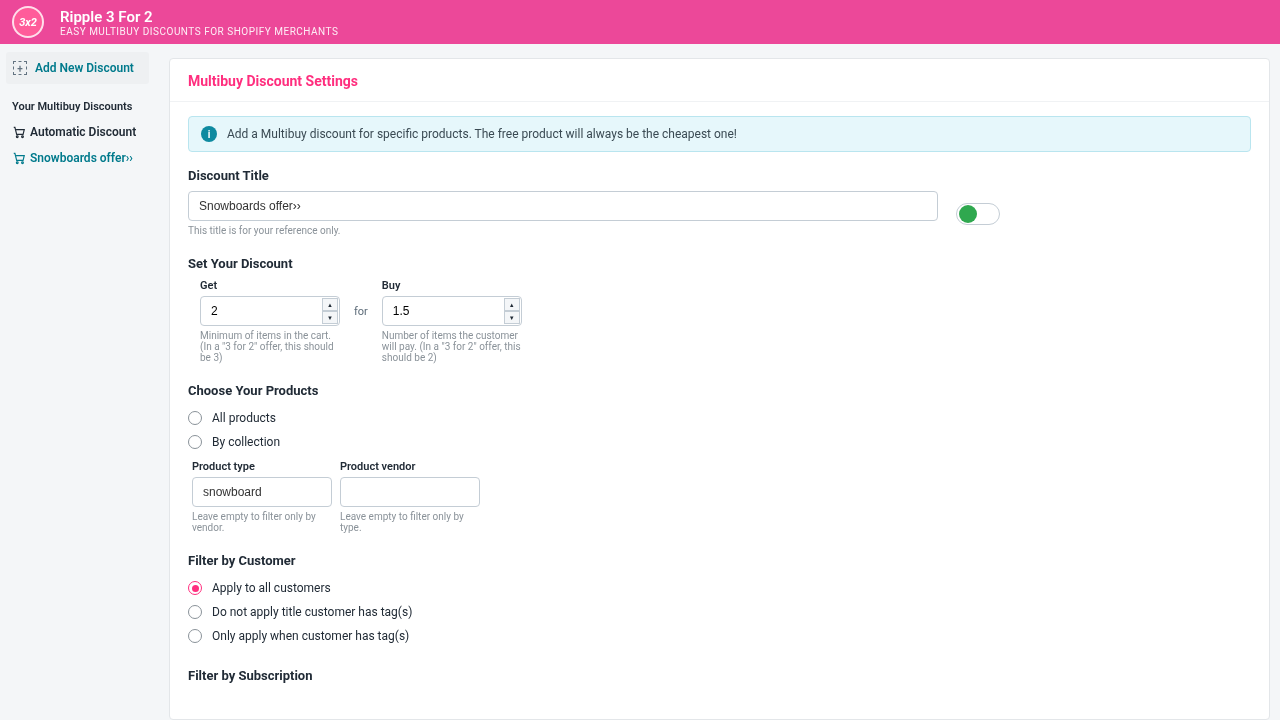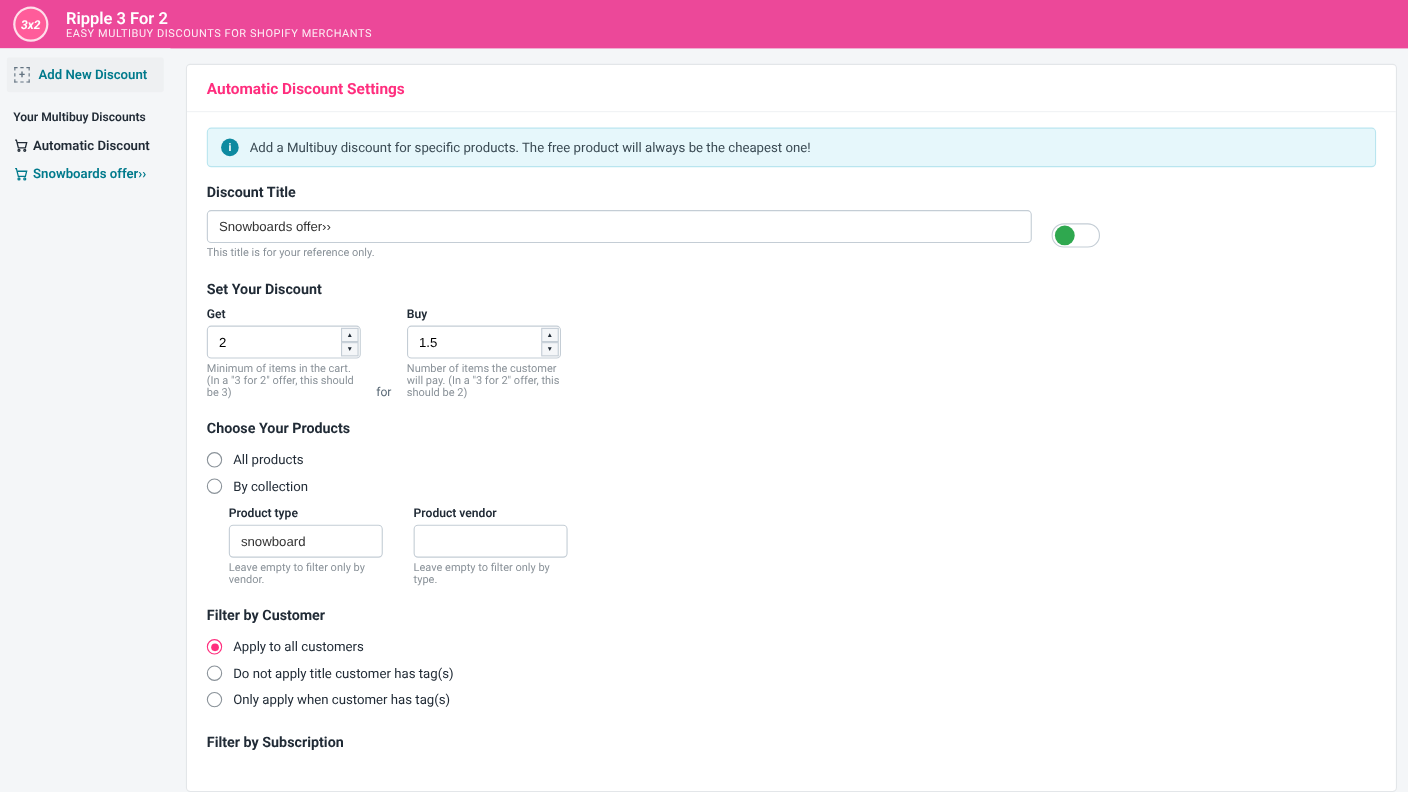--- a/index.html
+++ b/index.html
@@ -25,32 +25,32 @@
 .info-icon { width: 16px; height: 16px; border-radius: 50%; background: #0e8aa0; color: #fff; display: flex; align-items: center; justify-content: center; font-size: 10px; font-weight: bold; }
 .section-label { font-weight: 700; font-size: 13px; margin-bottom: 8px; color: #212b36; }
 .row-title { display: flex; align-items: center; gap: 18px; }
 .text-input { width: 100%; border: 1px solid #c4cdd5; border-radius: 4px; padding: 7px 10px; font-size: 12px; color: #333; }
 .title-wrap { flex: 0 0 750px; }
 .help { font-size: 10px; color: #8a9299; margin-top: 4px; }
 .toggle { width: 44px; height: 22px; border-radius: 11px; border: 1px solid #c4cdd5; background: #fff; position: relative; cursor: pointer; }
 .toggle-knob { width: 18px; height: 18px; border-radius: 50%; background: #2fa84f; position: absolute; top: 1px; left: 2px; }
 .section { margin-top: 20px; }
 .sub-label { font-size: 11px; font-weight: 600; margin-bottom: 4px; display:block; }
-.number-row { display: flex; align-items: flex-end; gap: 14px; }
+.number-row { display: flex; align-items: flex-start; gap: 14px; margin-left: 12px; }
 .num-col { width: 140px; }
 .num-input-wrap { position: relative; }
 .num-input { width: 100%; border: 1px solid #c4cdd5; border-radius: 4px; padding: 7px 22px 7px 10px; font-size: 12px; }
 .spin { position: absolute; right: 2px; top: 2px; bottom: 2px; width: 16px; display: flex; flex-direction: column; }
 .spin div { flex: 1; border: 1px solid #c4cdd5; background: #f4f6f8; font-size: 6px; display: flex; align-items: center; justify-content: center; cursor: pointer; }
 .for-text { font-size: 11px; padding-top: 26px; color: #5c6b78; }
 .radio-item { display: flex; align-items: center; gap: 10px; padding: 5px 0; font-size: 12px; cursor: pointer; }
 .radio { width: 14px; height: 14px; border-radius: 50%; border: 1.5px solid #8a9299; display: flex; align-items: center; justify-content: center; flex-shrink:0; }
 .radio.checked { border-color: #ff2e7e; }
 .radio.checked::after { content: ""; width: 7px; height: 7px; border-radius: 50%; background: #ff2e7e; }
-.indent { margin-left: 20px; margin-top: 6px; display: flex; gap: 28px; }
+.indent { margin-left: 4px; margin-top: 6px; display: flex; gap: 8px; }
 .indent-col { width: 140px; }
 .sub-row { display: flex; gap: 60px; }
 svg { display:block; }
 </style>
 </head>
 <body>
 
 <div class="header">
   <div class="logo">3x2</div>
   <div class="header-text">
@@ -83,21 +83,21 @@
             <circle cx="18" cy="20" r="1.5"></circle>
             <path d="M3 4h2l3 12h11l2-8H7"></path>
           </svg>
       </span>
       <span>Snowboards offer››</span>
     </div>
   </div>
 
   <div class="main">
     <div class="card">
-      <div class="card-title">Automatic Discount Settings</div>
+      <div class="card-title">Multibuy Discount Settings</div>
       <div class="card-body">
 
         <div class="banner">
           <span class="info-icon">i</span>
           <span>Add a Multibuy discount for specific products. The free product will always be the cheapest one!</span>
         </div>
 
         <div class="section-label">Discount Title</div>
         <div class="row-title">
           <div class="title-wrap">

